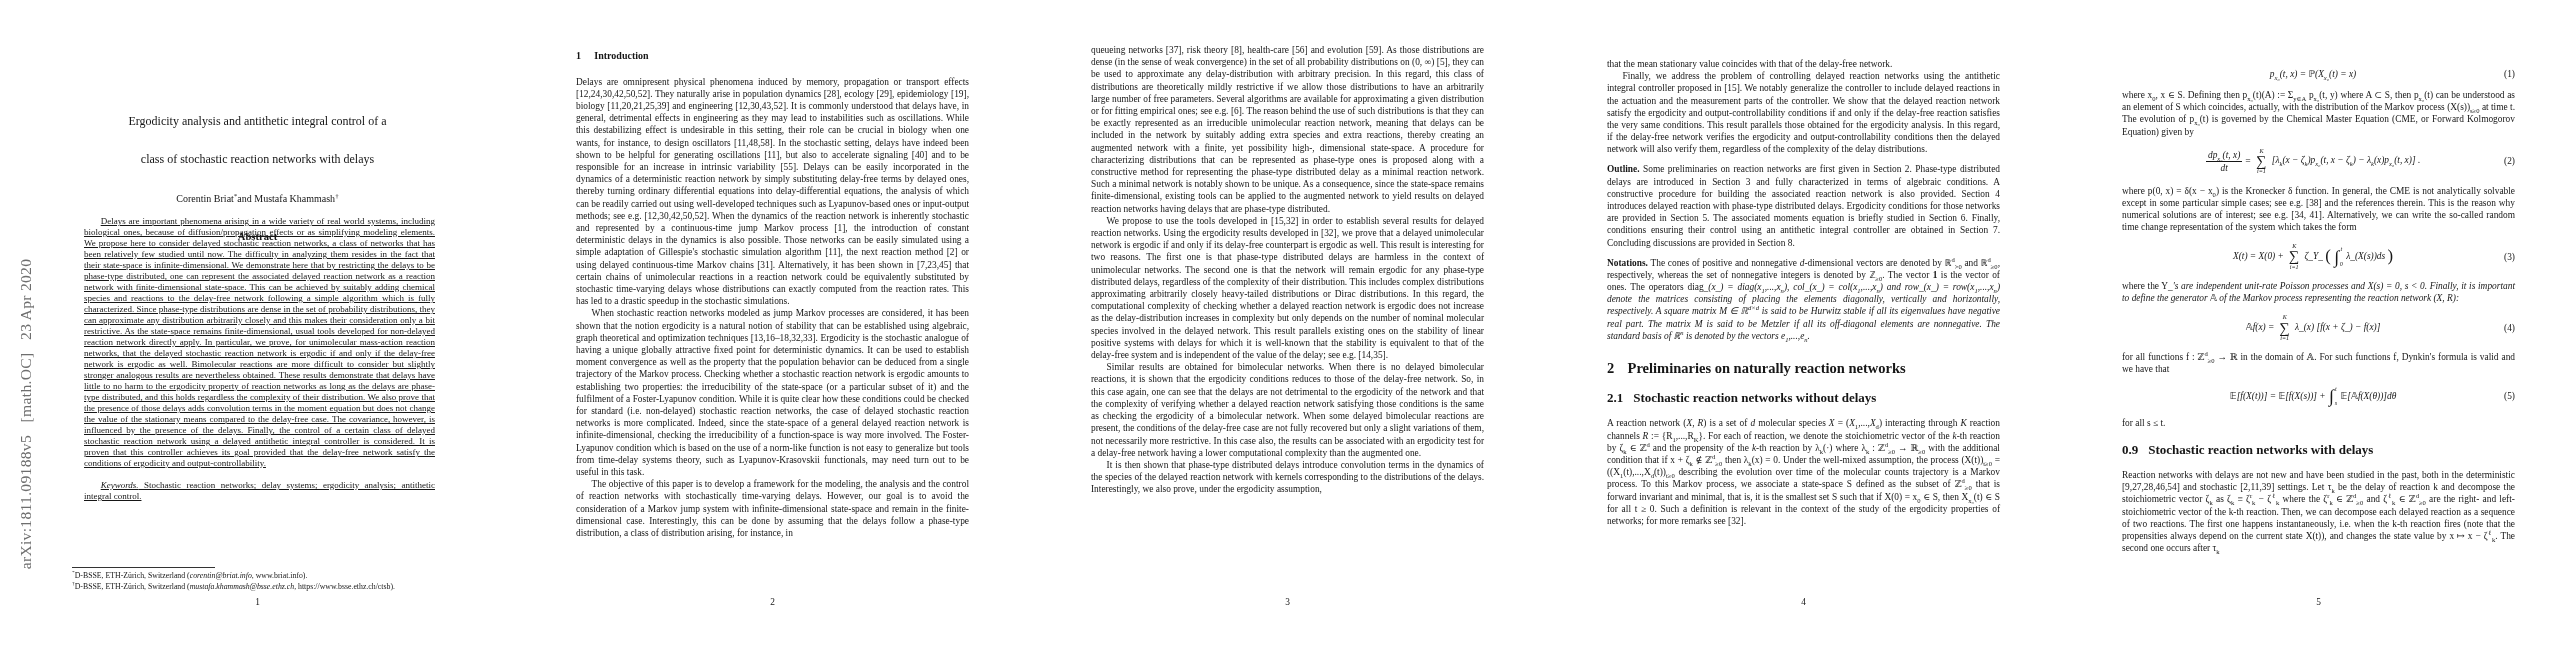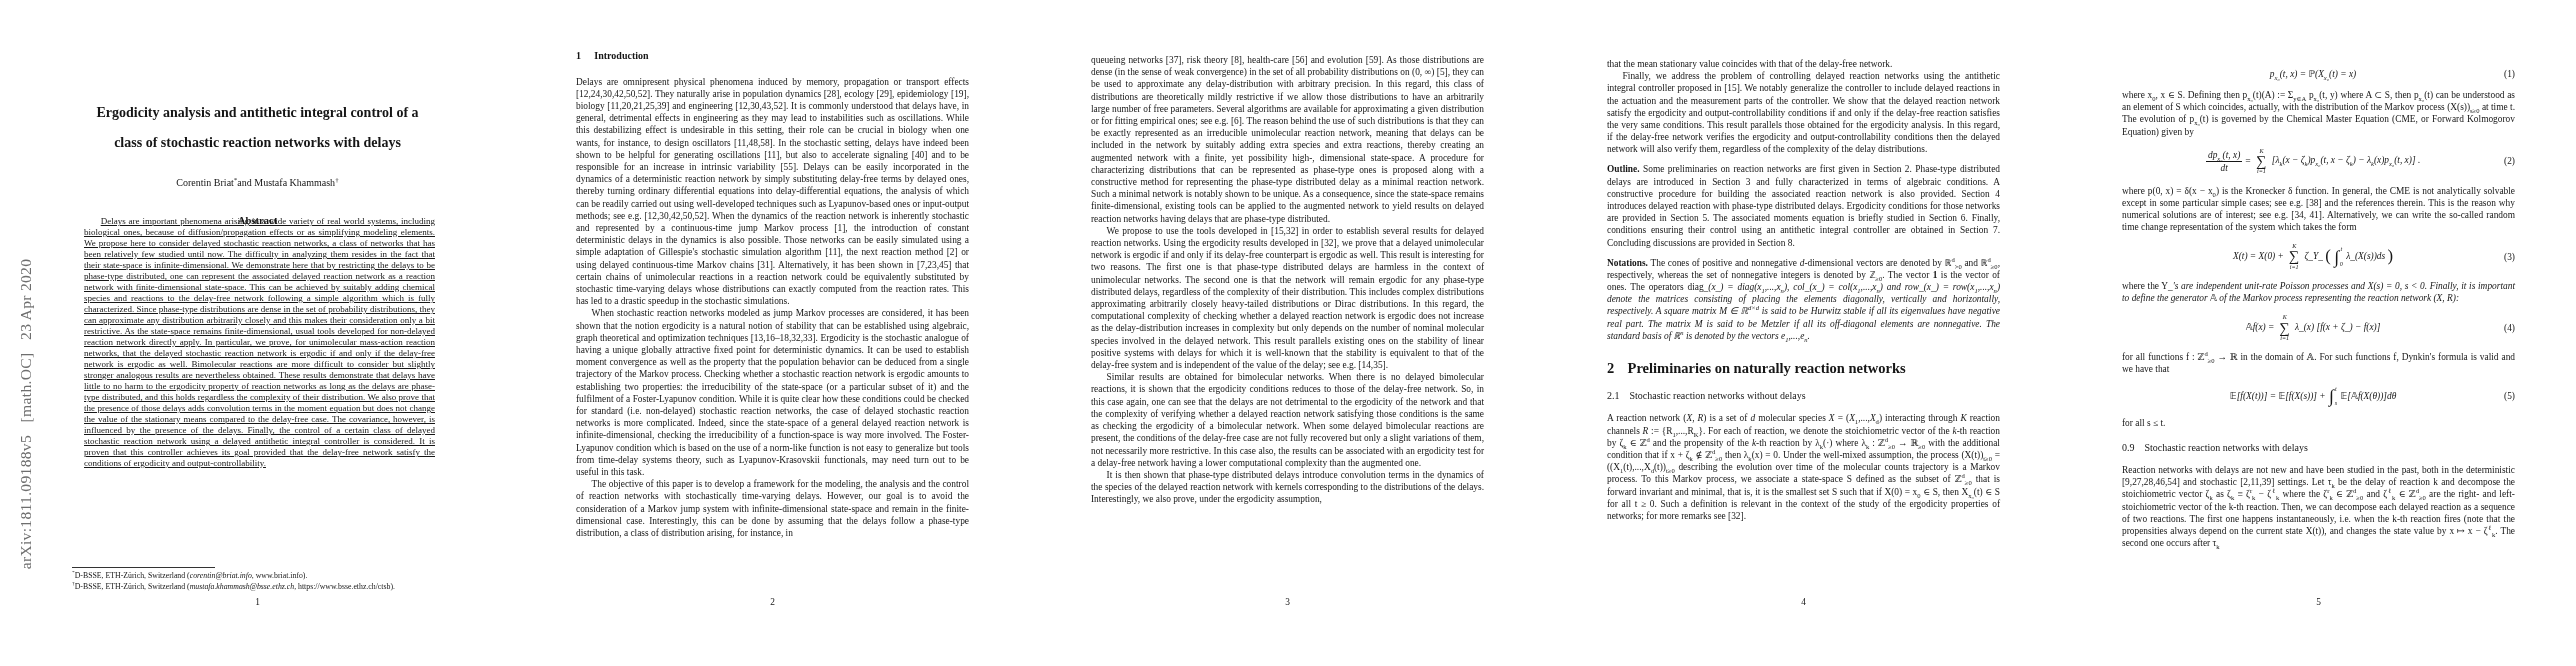--- a/index.html
+++ b/index.html
@@ -20,35 +20,35 @@
 
   
   .col{position:absolute;left:61px;width:393px;}
   p{margin:0;font-size:9.4px;line-height:12.2px;text-align:justify;hyphens:auto;}
   p.ind{text-indent:15.6px;}
   p.sp{margin-top:7.8px;font-family:Liberation Serif, serif;}
   .pageno{position:absolute;top:597px;left:0;right:0;text-align:center;font-size:9.4px;}
 
   
   .titleblock{position:absolute;left:33px;top:94px;width:449px;text-align:center;}
-  .title{font-size:14px;line-height:22px;font-weight:bold;margin:8px;}
+  .title{font-size:12px;line-height:22px;font-weight:normal;margin:16px;}
   .authors{font-size:10px;margin-top:23px;}
   .absheading{font-size:10.6px;font-weight:bold;margin-top:27px;}
   .abstract{position:absolute;left:84px;top:216px;width:351px;}
   .abstract p{font-size:9px;line-height:11px;}
   .abstract p.ind{text-indent:16.7px;text-decoration:underline;}
   .keywords{margin-top:11px;}
   .fnrule{position:absolute;left:72px;top:567px;width:143px;border-top:0.6px solid #333;}
   .fnblock{position:absolute;left:72px;top:571px;width:443px;font-size:7.8px;line-height:10.6px;}
   .fnblock div{white-space:nowrap;overflow:hidden;}
 
   
   h1.h{font-size:10px;margin:0 0 14.5px 0;font-weight:bold;}
   h2.h{font-size:14.5px;margin:18px 0 13.3px 0;font-weight:bold;}
-  h3.h{font-size:10px;margin:13.3px 0 11px 0;font-weight:normal;}
+  h3.h{font-size:13px;margin:13.3px 0 11px 0;font-weight:bold;}
   .hnum{margin-right:13.3px;}
   h3 .hnum{margin-right:10px;}
 
   
   .eq{display:flex;align-items:center;margin:10px 0;font-size:9.4px;}
   .eqbody{flex:1;text-align:center;}
   .mathit{font-style:italic;}
   .eqnum{font-style:normal;}
   .frac{display:inline-block;text-align:center;vertical-align:middle;font-style:italic;}
   .ftop{display:block;border-bottom:0.6px solid #161616;padding:0 2.2px 1.1px;}
@@ -70,41 +70,42 @@
     <span class="stamp">arXiv:1811.09188v5   [math.OC]   23 Apr 2020</span>
   </div>
   <div class="titleblock">
     <div class="title">Ergodicity analysis and antithetic integral control of a</div>
     <div class="title">class of stochastic reaction networks with delays</div>
     <div class="authors">Corentin Briat<sup>*</sup>and Mustafa Khammash<sup>†</sup></div>
     <div class="absheading">Abstract</div>
   </div>
   <div class="abstract">
     <p class="ind">Delays are important phenomena arising in a wide variety of real world systems, including biological ones, because of diffusion/propagation effects or as simplifying modeling elements. We propose here to consider delayed stochastic reaction networks, a class of networks that has been relatively few studied until now. The difficulty in analyzing them resides in the fact that their state-space is infinite-dimensional. We demonstrate here that by restricting the delays to be phase-type distributed, one can represent the associated delayed reaction network as a reaction network with finite-dimensional state-space. This can be achieved by suitably adding chemical species and reactions to the delay-free network following a simple algorithm which is fully characterized. Since phase-type distributions are dense in the set of probability distributions, they can approximate any distribution arbitrarily closely and this makes their consideration only a bit restrictive. As the state-space remains finite-dimensional, usual tools developed for non-delayed reaction network directly apply. In particular, we prove, for unimolecular mass-action reaction networks, that the delayed stochastic reaction network is ergodic if and only if the delay-free network is ergodic as well. Bimolecular reactions are more difficult to consider but slightly stronger analogous results are nevertheless obtained. These results demonstrate that delays have little to no harm to the ergodicity property of reaction networks as long as the delays are phase-type distributed, and this holds regardless the complexity of their distribution. We also prove that the presence of those delays adds convolution terms in the moment equation but does not change the value of the stationary means compared to the delay-free case. The covariance, however, is influenced by the presence of the delays. Finally, the control of a certain class of delayed stochastic reaction network using a delayed antithetic integral controller is considered. It is proven that this controller achieves its goal provided that the delay-free network satisfy the conditions of ergodicity and output-controllability.</p>
+    <p class="ind keywords"><i>Keywords.</i> Stochastic reaction networks; delay systems; ergodicity analysis; antithetic integral control.</p>
   </div>
   <div class="fnrule"></div>
   <div class="fnblock">
     <div><sup>*</sup>D-BSSE, ETH-Zürich, Switzerland (<i>corentin@briat.info</i>, www.briat.info).</div>
     <div><sup>†</sup>D-BSSE, ETH-Zürich, Switzerland (<i>mustafa.khammash@bsse.ethz.ch</i>, https://www.bsse.ethz.ch/ctsb).</div>
   </div>
   <div class="pageno">1</div>
 </div>
 
 <div class="page" id="page2">
   <div class="col" style="top:50px;">
     <h1 class="h"><span class="hnum">1</span><span>Introduction</span></h1>
     <p>Delays are omnipresent physical phenomena induced by memory, propagation or transport effects [12,24,30,42,50,52]. They naturally arise in population dynamics [28], ecology [29], epidemiology [19], biology [11,20,21,25,39] and engineering [12,30,43,52]. It is commonly understood that delays have, in general, detrimental effects in engineering as they may lead to instabilities such as oscillations. While this destabilizing effect is undesirable in this setting, their role can be crucial in biology when one wants, for instance, to design oscillators [11,48,58]. In the stochastic setting, delays have indeed been shown to be helpful for generating oscillations [11], but also to accelerate signaling [40] and to be responsible for an increase in intrinsic variability [55]. Delays can be easily incorporated in the dynamics of a deterministic reaction network by simply substituting delay-free terms by delayed ones, thereby turning ordinary differential equations into delay-differential equations, the analysis of which can be readily carried out using well-developed techniques such as Lyapunov-based ones or input-output methods; see e.g. [12,30,42,50,52]. When the dynamics of the reaction network is inherently stochastic and represented by a continuous-time jump Markov process [1], the introduction of constant deterministic delays in the dynamics is also possible. Those networks can be easily simulated using a simple adaptation of Gillespie's stochastic simulation algorithm [11], the next reaction method [2] or using delayed continuous-time Markov chains [31]. Alternatively, it has been shown in [7,23,45] that certain chains of unimolecular reactions in a reaction network could be equivalently substituted by stochastic time-varying delays whose distributions can exactly computed from the reaction rates. This has led to a drastic speedup in the stochastic simulations.</p>
     <p class="ind">When stochastic reaction networks modeled as jump Markov processes are considered, it has been shown that the notion ergodicity is a natural notion of stability that can be established using algebraic, graph theoretical and optimization techniques [13,16–18,32,33]. Ergodicity is the stochastic analogue of having a unique globally attractive fixed point for deterministic dynamics. It can be used to establish moment convergence as well as the property that the population behavior can be deduced from a single trajectory of the Markov process. Checking whether a stochastic reaction network is ergodic amounts to establishing two properties: the irreducibility of the state-space (or a particular subset of it) and the fulfilment of a Foster-Lyapunov condition. While it is quite clear how these conditions could be checked for standard (i.e. non-delayed) stochastic reaction networks, the case of delayed stochastic reaction networks is more complicated. Indeed, since the state-space of a general delayed reaction network is infinite-dimensional, checking the irreducibility of a function-space is way more involved. The Foster-Lyapunov condition which is based on the use of a norm-like function is not easy to generalize but tools from time-delay systems theory, such as Lyapunov-Krasovskii functionals, may need turn out to be useful in this task.</p>
     <p class="ind">The objective of this paper is to develop a framework for the modeling, the analysis and the control of reaction networks with stochastically time-varying delays. However, our goal is to avoid the consideration of a Markov jump system with infinite-dimensional state-space and remain in the finite-dimensional case. Interestingly, this can be done by assuming that the delays follow a phase-type distribution, a class of distribution arising, for instance, in</p>
   </div>
   <div class="pageno">2</div>
 </div>
 
 <div class="page" id="page3">
-  <div class="col" style="top:54px;">
+  <div class="col" style="top:44px;">
     <p>queueing networks [37], risk theory [8], health-care [56] and evolution [59]. As those distributions are dense (in the sense of weak convergence) in the set of all probability distributions on (0, ∞) [5], they can be used to approximate any delay-distribution with arbitrary precision. In this regard, this class of distributions are theoretically mildly restrictive if we allow those distributions to have an arbitrarily large number of free parameters. Several algorithms are available for approximating a given distribution or for fitting empirical ones; see e.g. [6]. The reason behind the use of such distributions is that they can be exactly represented as an irreducible unimolecular reaction network, meaning that delays can be included in the network by suitably adding extra species and extra reactions, thereby creating an augmented network with a finite, yet possibility high-, dimensional state-space. A procedure for characterizing distributions that can be represented as phase-type ones is proposed along with a constructive method for representing the phase-type distributed delay as a minimal reaction network. Such a minimal network is notably shown to be unique. As a consequence, since the state-space remains finite-dimensional, existing tools can be applied to the augmented network to yield results on delayed reaction networks having delays that are phase-type distributed.</p>
     <p class="ind">We propose to use the tools developed in [15,32] in order to establish several results for delayed reaction networks. Using the ergodicity results developed in [32], we prove that a delayed unimolecular network is ergodic if and only if its delay-free counterpart is ergodic as well. This result is interesting for two reasons. The first one is that phase-type distributed delays are harmless in the context of unimolecular networks. The second one is that the network will remain ergodic for any phase-type distributed delays, regardless of the complexity of their distribution. This includes complex distributions approximating arbitrarily closely heavy-tailed distributions or Dirac distributions. In this regard, the computational complexity of checking whether a delayed reaction network is ergodic does not increase as the delay-distribution increases in complexity but only depends on the number of nominal molecular species involved in the delayed network. This result parallels existing ones on the stability of linear positive systems with delays for which it is well-known that the stability is equivalent to that of the delay-free system and is independent of the value of the delay; see e.g. [14,35].</p>
     <p class="ind">Similar results are obtained for bimolecular networks. When there is no delayed bimolecular reactions, it is shown that the ergodicity conditions reduces to those of the delay-free network. So, in this case again, one can see that the delays are not detrimental to the ergodicity of the network and that the complexity of verifying whether a delayed reaction network satisfying those conditions is the same as checking the ergodicity of a bimolecular network. When some delayed bimolecular reactions are present, the conditions of the delay-free case are not fully recovered but only a slight variations of them, not necessarily more restrictive. In this case also, the results can be associated with an ergodicity test for a delay-free network having a lower computational complexity than the augmented one.</p>
     <p class="ind">It is then shown that phase-type distributed delays introduce convolution terms in the dynamics of the species of the delayed reaction network with kernels corresponding to the distributions of the delays. Interestingly, we also prove, under the ergodicity assumption,</p>
   </div>
   <div class="pageno">3</div>
 </div>
 
 <div class="page" id="page4">
   <div class="col" style="top:58px;">

